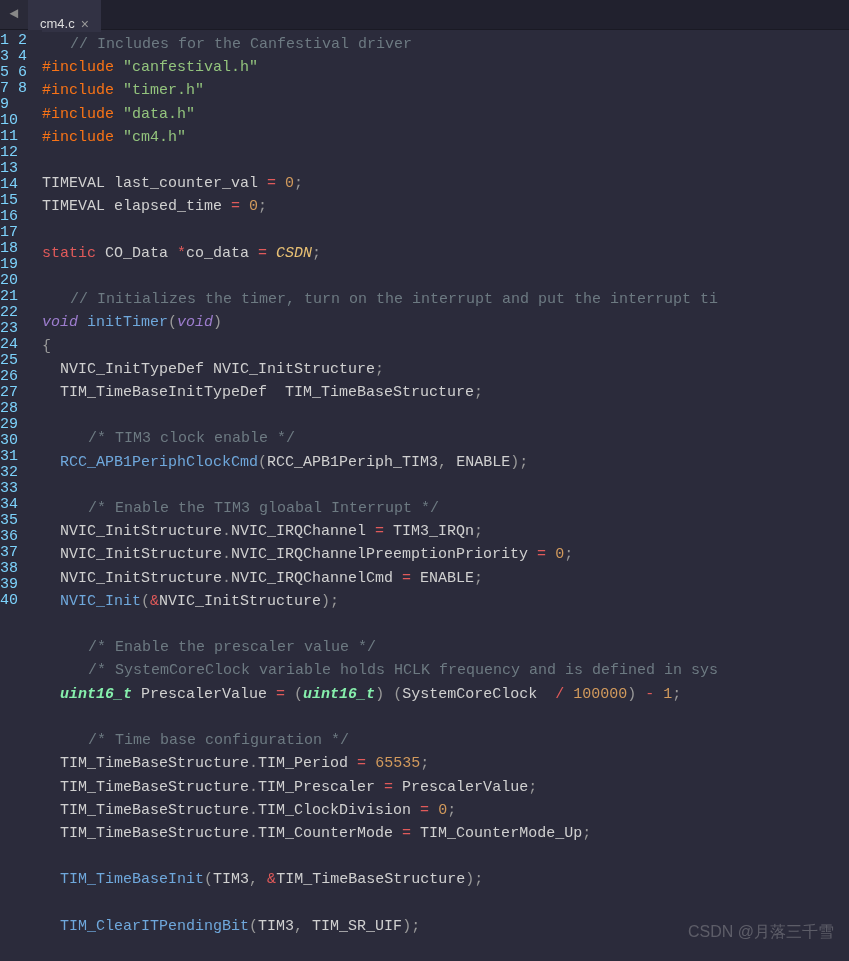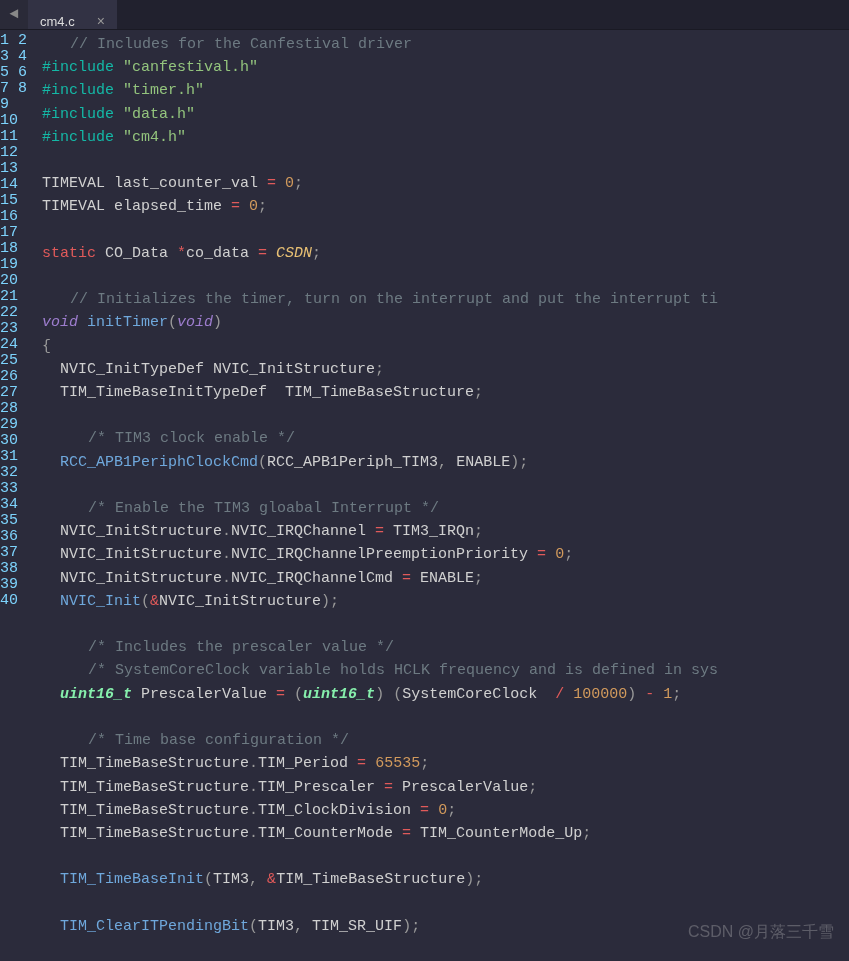--- a/index.html
+++ b/index.html
@@ -24,23 +24,23 @@
   width: 28px;
   display: flex;
   align-items: center;
   justify-content: center;
   color: #888;
   background: #2a2a38;
 }
 .tab {
   background: #323244;
   display: flex;
-  align-items: flex-end;
-  padding: 0 12px;
-  gap: 22px;
+  align-items: flex-start;
+  padding: 16px 12px;
+  gap: 6px;
   color: #ddd;
   font-size: 13px;
   font-family: -apple-system, Segoe UI, sans-serif;
 }
 .tab .close {
   color: #999;
   font-size: 14px;
 }
 .editor {
   display: flex;
@@ -59,21 +59,21 @@
   user-select: none;
 }
 .code {
   flex: 1;
   padding-top: 3px;
   line-height: 23.2px;
   white-space: pre;
   overflow: hidden;
 }
 .c-comment { color: #6d7a82; margin-left: 28px; }
-.c-preproc { color: #14b8a6; }
+.c-preproc { color: #f97316; }
 .c-string { color: #93c47d; }
 .c-keyword { color: #9d7dce; font-style: italic; margin-top: 16px; }
 .c-static { color: #e05a5a; }
 .c-type { color: #86efac; font-style: italic; font-weight: bold; }
 .c-null { color: #e8c074; font-style: italic; }
 .c-func { color: #6fa8dc; }
 .c-num { color: #d29a5c; }
 .c-op { color: #e05a5a; }
 .c-text { color: #d0d0d0; }
 .c-punct { color: #999; }
@@ -160,21 +160,21 @@
 
 <span class="c-text">  </span><span class="c-comment">/* TIM3 clock enable */</span>
 <span class="c-text">  </span><span class="c-func">RCC_APB1PeriphClockCmd</span><span class="c-punct">(</span><span class="c-text">RCC_APB1Periph_TIM3</span><span class="c-punct">,</span><span class="c-text"> ENABLE</span><span class="c-punct">);</span>
 
 <span class="c-text">  </span><span class="c-comment">/* Enable the TIM3 gloabal Interrupt */</span>
 <span class="c-text">  NVIC_InitStructure</span><span class="c-punct">.</span><span class="c-text">NVIC_IRQChannel </span><span class="c-op">=</span><span class="c-text"> TIM3_IRQn</span><span class="c-punct">;</span>
 <span class="c-text">  NVIC_InitStructure</span><span class="c-punct">.</span><span class="c-text">NVIC_IRQChannelPreemptionPriority </span><span class="c-op">=</span><span class="c-text"> </span><span class="c-num">0</span><span class="c-punct">;</span>
 <span class="c-text">  NVIC_InitStructure</span><span class="c-punct">.</span><span class="c-text">NVIC_IRQChannelCmd </span><span class="c-op">=</span><span class="c-text"> ENABLE</span><span class="c-punct">;</span>
 <span class="c-text">  </span><span class="c-func">NVIC_Init</span><span class="c-punct">(</span><span class="c-op">&amp;</span><span class="c-text">NVIC_InitStructure</span><span class="c-punct">);</span>
 
-<span class="c-text">  </span><span class="c-comment">/* Includes the prescaler value */</span>
+<span class="c-text">  </span><span class="c-comment">/* Enable the prescaler value */</span>
 <span class="c-text">  </span><span class="c-comment">/* SystemCoreClock variable holds HCLK frequency and is defined in sys</span>
 <span class="c-text">  </span><span class="c-type">uint16_t</span><span class="c-text"> PrescalerValue </span><span class="c-op">=</span><span class="c-text"> </span><span class="c-punct">(</span><span class="c-type">uint16_t</span><span class="c-punct">)</span><span class="c-text"> </span><span class="c-punct">(</span><span class="c-text">SystemCoreClock  </span><span class="c-op">/</span><span class="c-text"> </span><span class="c-num">100000</span><span class="c-punct">)</span><span class="c-text"> </span><span class="c-op">-</span><span class="c-text"> </span><span class="c-num">1</span><span class="c-punct">;</span>
 
 <span class="c-text">  </span><span class="c-comment">/* Time base configuration */</span>
 <span class="c-text">  TIM_TimeBaseStructure</span><span class="c-punct">.</span><span class="c-text">TIM_Period </span><span class="c-op">=</span><span class="c-text"> </span><span class="c-num">65535</span><span class="c-punct">;</span>
 <span class="c-text">  TIM_TimeBaseStructure</span><span class="c-punct">.</span><span class="c-text">TIM_Prescaler </span><span class="c-op">=</span><span class="c-text"> PrescalerValue</span><span class="c-punct">;</span>
 <span class="c-text">  TIM_TimeBaseStructure</span><span class="c-punct">.</span><span class="c-text">TIM_ClockDivision </span><span class="c-op">=</span><span class="c-text"> </span><span class="c-num">0</span><span class="c-punct">;</span>
 <span class="c-text">  TIM_TimeBaseStructure</span><span class="c-punct">.</span><span class="c-text">TIM_CounterMode </span><span class="c-op">=</span><span class="c-text"> TIM_CounterMode_Up</span><span class="c-punct">;</span>
 
 <span class="c-text">  </span><span class="c-func">TIM_TimeBaseInit</span><span class="c-punct">(</span><span class="c-text">TIM3</span><span class="c-punct">,</span><span class="c-text"> </span><span class="c-op">&amp;</span><span class="c-text">TIM_TimeBaseStructure</span><span class="c-punct">);</span>

